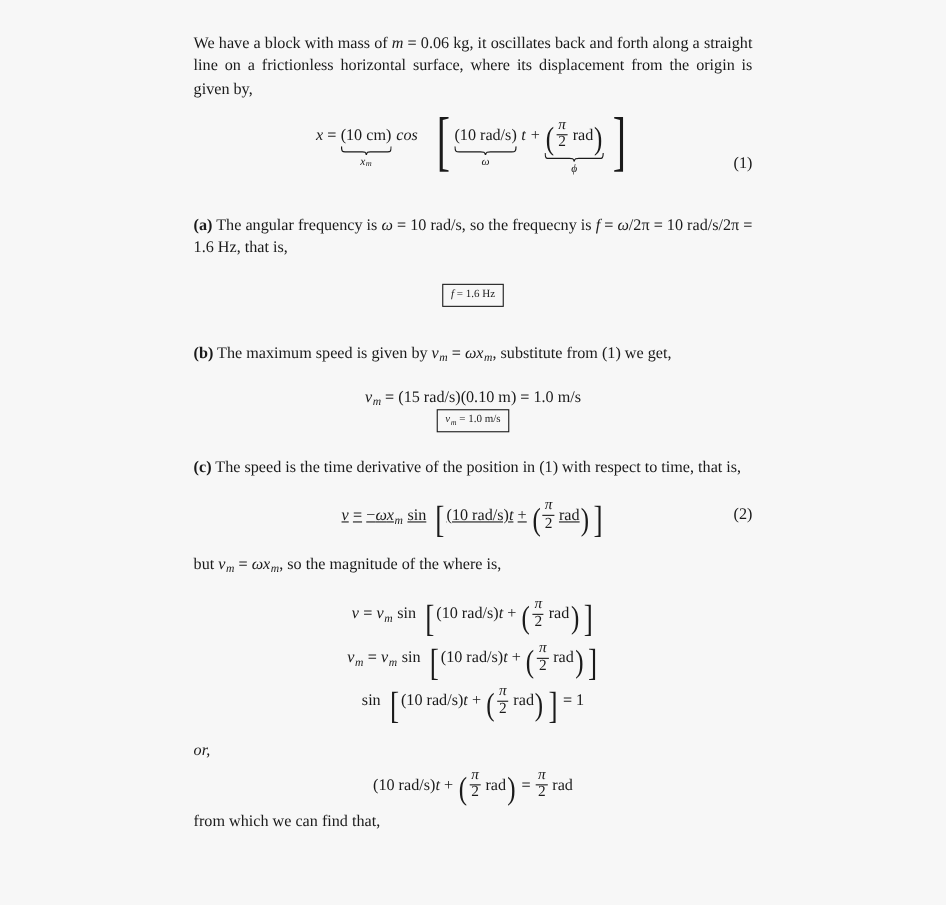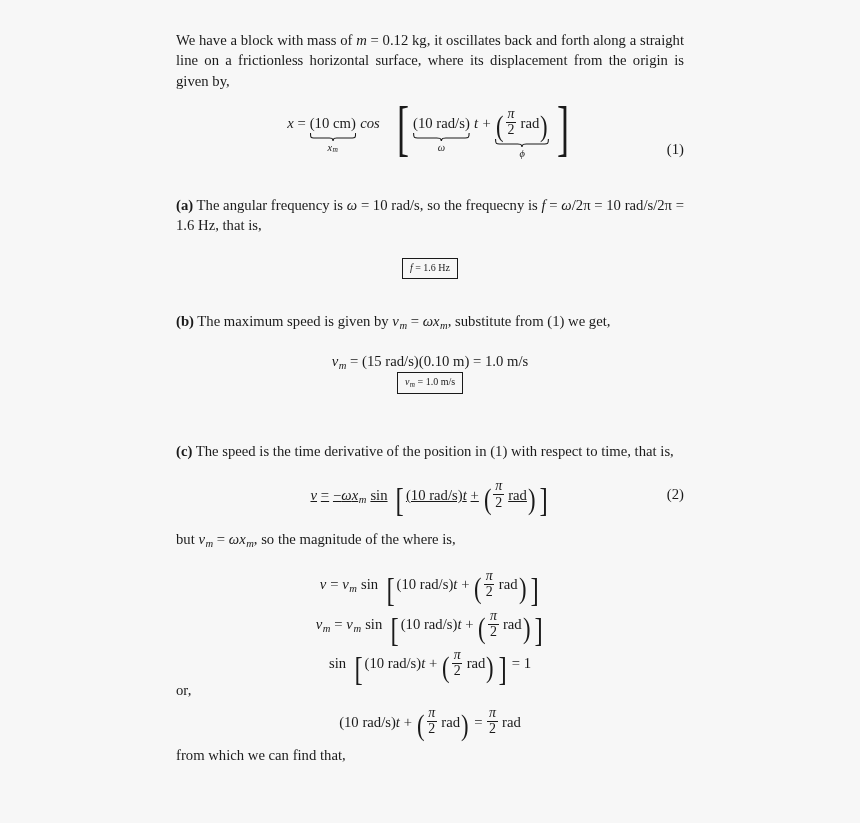--- a/index.html
+++ b/index.html
@@ -150,21 +150,21 @@
     font-size: 10px;
     line-height: 1.15;
     background: transparent;
   }
 </style>
 </head>
 <body>
 
 <div class="page">
 
-  <p class="body-text"><span>We have a block with mass of </span><i class="math mvar">m</i><span class="math mop"> = 0.12 kg</span><span>, it oscillates back and forth along a straight line on a frictionless horizontal surface, where its displacement from the origin is given by,</span></p>
+  <p class="body-text"><span>We have a block with mass of </span><i class="math mvar">m</i><span class="math mop"> = 0.06 kg</span><span>, it oscillates back and forth along a straight line on a frictionless horizontal surface, where its displacement from the origin is given by,</span></p>
 
   <div class="display para-gap-lg" style="margin-top:28px; height:72px;">
     <span class="math" style="position:relative; top:-12px;">
       <i class="mvar">x</i><span class="eq-sign mop">=</span><span class="ubrace"><span class="ub-body mop">(10 cm)</span><span class="ub-brace">
             <svg viewBox="0 0 100 8" preserveAspectRatio="none">
               <path d="M1,0 C1,5 3,5 8,5 L42,5 C47,5 49,5 50,8 C51,5 53,5 58,5 L92,5 C97,5 99,5 99,0" fill="none" stroke="#1a1a1a" stroke-width="1.1" vector-effect="non-scaling-stroke"></path>
             </svg>
           </span><span class="ub-label"><i>x</i><span class="sub">m</span></span></span><span class="mop" style="margin-left:0.30em;font-style:italic;">cos</span><span class="brack-huge" style="margin-left:0.22em;">[</span><span class="ubrace"><span class="ub-body mop">(10 rad/s)</span><span class="ub-brace">
             <svg viewBox="0 0 100 8" preserveAspectRatio="none">
               <path d="M1,0 C1,5 3,5 8,5 L42,5 C47,5 49,5 50,8 C51,5 53,5 58,5 L92,5 C97,5 99,5 99,0" fill="none" stroke="#1a1a1a" stroke-width="1.1" vector-effect="non-scaling-stroke"></path>
@@ -187,21 +187,21 @@
   <p class="body-text" style="margin-top:32px;"><span class="bf">(b)</span><span> The maximum speed is given by </span><i class="math mvar">v</i><span class="math sub">m</span><span class="math mop"> = </span><i class="math mvar">ω</i><i class="math mvar">x</i><span class="math sub">m</span><span>, substitute from (1) we get,</span></p>
 
   <div class="display" style="margin-top:19px;">
     <span class="math"><i class="mvar">v</i><span class="sub">m</span><span class="mop"> = (15 rad/s)(0.10 m) = 1.0 m/s</span></span>
   </div>
 
   <div class="boxwrap" style="">
     <span class="boxed math"><i class="mvar">v</i><span class="sub">m</span><span class="mop"> = 1.0 m/s</span></span>
   </div>
 
-  <p class="body-text" style="margin-top:47px;"><span class="bf">(c)</span><span> The speed is the time derivative of the position in (1) with respect to time, that is,</span></p>
+  <p class="body-text" style="margin-top:22px;"><span class="bf">(c)</span><span> The speed is the time derivative of the position in (1) with respect to time, that is,</span></p>
 
   <div class="display" style="margin-top:18px; height:30px;text-decoration:underline;">
     <span class="math"><i class="mvar">v</i><span class="eq-sign mop">=</span><span class="mop">−</span><i class="mvar">ω</i><i class="mvar">x</i><span class="sub">m</span><span class="mop" style="margin-left:0.28em;">sin</span><span class="brack-big" style="margin-left:0.20em;">[</span><span class="mop">(10 rad/s)</span><i class="mvar">t</i><span class="mop" style="margin:0 0.26em;">+</span><span class="paren-big">(</span><span class="frac"><span class="num">π</span><span class="den">2</span></span><span class="mop" style="margin-left:0.22em;">rad</span><span class="paren-big">)</span><span class="brack-big" style="margin-left:0.04em;">]</span></span>
     <span class="eqno">(2)</span>
   </div>
 
   <p class="body-text" style="margin-top:20px;"><span>but </span><i class="math mvar">v</i><span class="math sub">m</span><span class="math mop"> = </span><i class="math mvar">ω</i><i class="math mvar">x</i><span class="math sub">m</span><span>, so the magnitude of the where is,</span></p>
 
   <div class="display" style="margin-top:17px; height:30px;">
     <span class="math"><i class="mvar">v</i><span class="eq-sign mop">=</span><i class="mvar">v</i><span class="sub">m</span><span class="mop" style="margin-left:0.28em;">sin</span><span class="brack-big" style="margin-left:0.20em;">[</span><span class="mop">(10 rad/s)</span><i class="mvar">t</i><span class="mop" style="margin:0 0.26em;">+</span><span class="paren-big">(</span><span class="frac"><span class="num">π</span><span class="den">2</span></span><span class="mop" style="margin-left:0.22em;">rad</span><span class="paren-big">)</span><span class="brack-big" style="margin-left:0.04em;">]</span></span>
@@ -209,21 +209,21 @@
 
 
   <div class="display" style="margin-top:10px; height:30px;">
     <span class="math"><i class="mvar">v</i><span class="sub">m</span><span class="eq-sign mop">=</span><i class="mvar">v</i><span class="sub">m</span><span class="mop" style="margin-left:0.28em;">sin</span><span class="brack-big" style="margin-left:0.20em;">[</span><span class="mop">(10 rad/s)</span><i class="mvar">t</i><span class="mop" style="margin:0 0.26em;">+</span><span class="paren-big">(</span><span class="frac"><span class="num">π</span><span class="den">2</span></span><span class="mop" style="margin-left:0.22em;">rad</span><span class="paren-big">)</span><span class="brack-big" style="margin-left:0.04em;">]</span></span>
   </div>
 
   <div class="display" style="margin-top:9px; height:30px;">
     <span class="math"><span class="mop">sin</span><span class="brack-big" style="margin-left:0.20em;">[</span><span class="mop">(10 rad/s)</span><i class="mvar">t</i><span class="mop" style="margin:0 0.26em;">+</span><span class="paren-big">(</span><span class="frac"><span class="num">π</span><span class="den">2</span></span><span class="mop" style="margin-left:0.22em;">rad</span><span class="paren-big">)</span><span class="brack-big" style="margin-left:0.04em;">]</span><span class="mop"> = 1</span></span>
   </div>
 
-  <p class="body-text" style="margin-top:2px;">or,</p>
+  <p class="body-text" style="margin-top:20px;font-style:italic;">or,</p>
 
   <div class="display" style="margin-top:6px; height:30px;">
     <span class="math"><span class="mop">(10 rad/s)</span><i class="mvar">t</i><span class="mop" style="margin:0 0.26em;">+</span><span class="paren-big">(</span><span class="frac"><span class="num">π</span><span class="den">2</span></span><span class="mop" style="margin-left:0.22em;">rad</span><span class="paren-big">)</span><span class="eq-sign mop" style="margin-left:0.30em;">=</span><span class="frac"><span class="num">π</span><span class="den">2</span></span><span class="mop" style="margin-left:0.22em;">rad</span></span>
   </div>
 
   <p class="body-text" style="margin-top:9px;">from which we can find that,</p>
 
 </div>
 
 </body></html>

